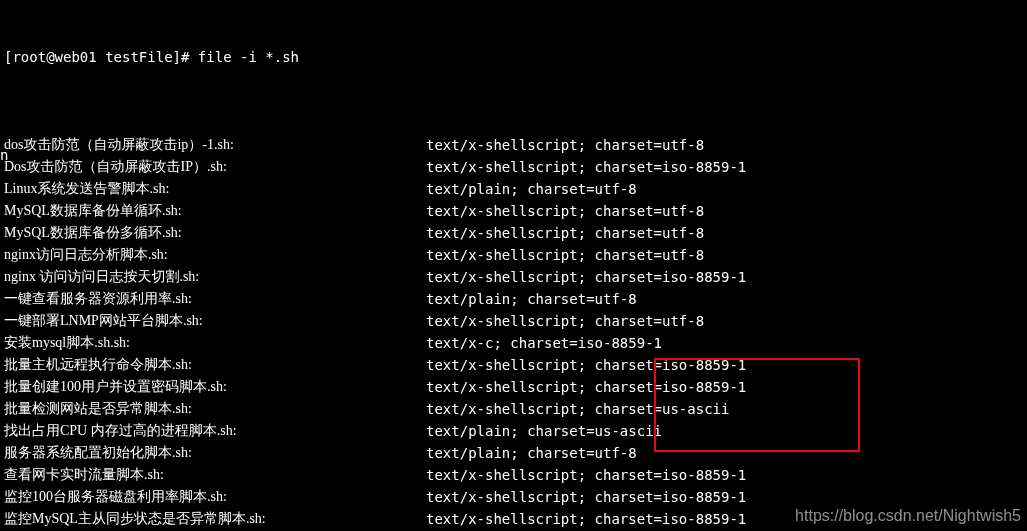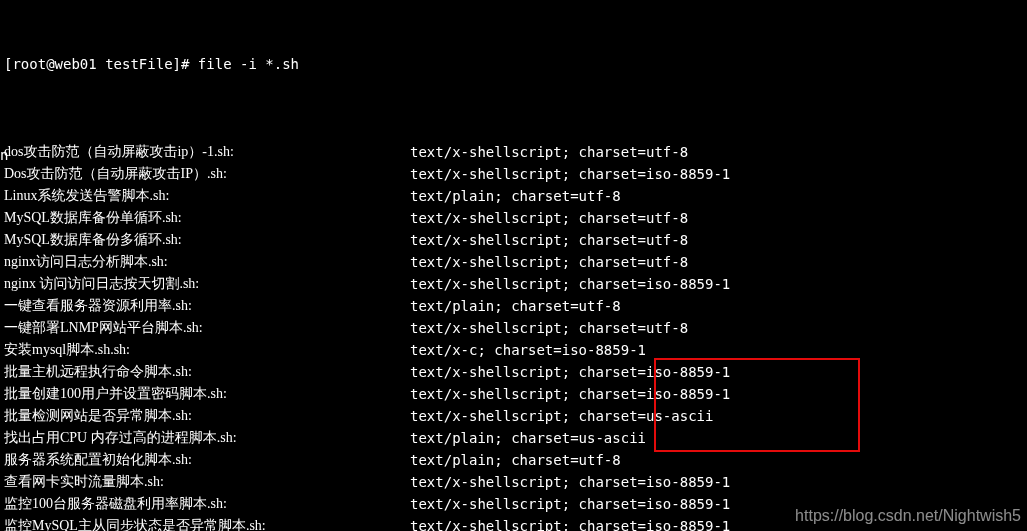--- a/index.html
+++ b/index.html
@@ -26,24 +26,24 @@
     width: 406px;
     flex-shrink: 0;
     overflow: hidden;
     white-space: pre;
     font-family: Liberation Serif, serif;
   }
   .col2 {
     flex: 1;
     white-space: pre;
     position: relative;
+    margin-left: 16px;
   }
   .prompt-line {
     white-space: pre;
-    margin-top: 7px;
   }
   .left-margin-tag {
     position: absolute;
     left: 0;
     top: 144px;
     color: #fff;
     font-family: monospace;
   }
   .red-box {
     position: absolute;

